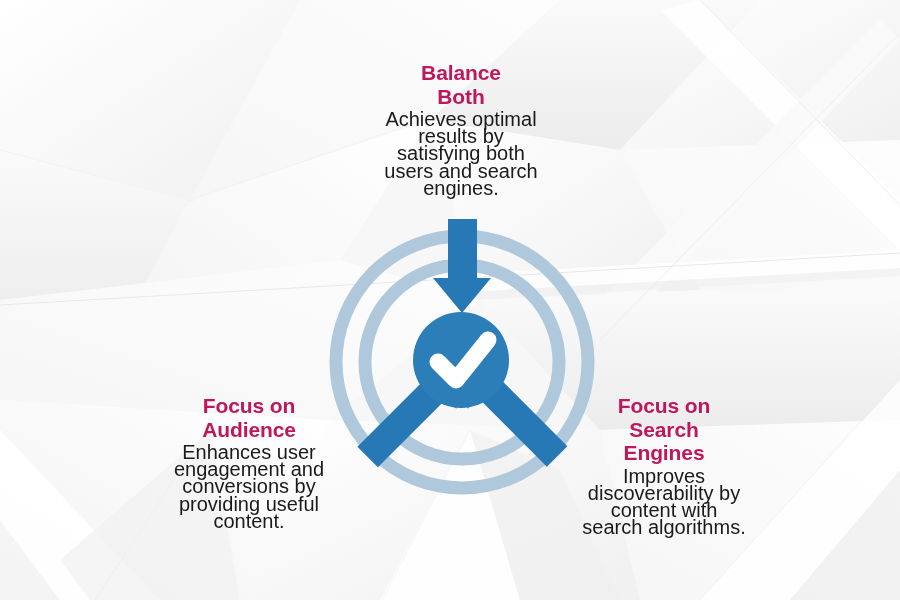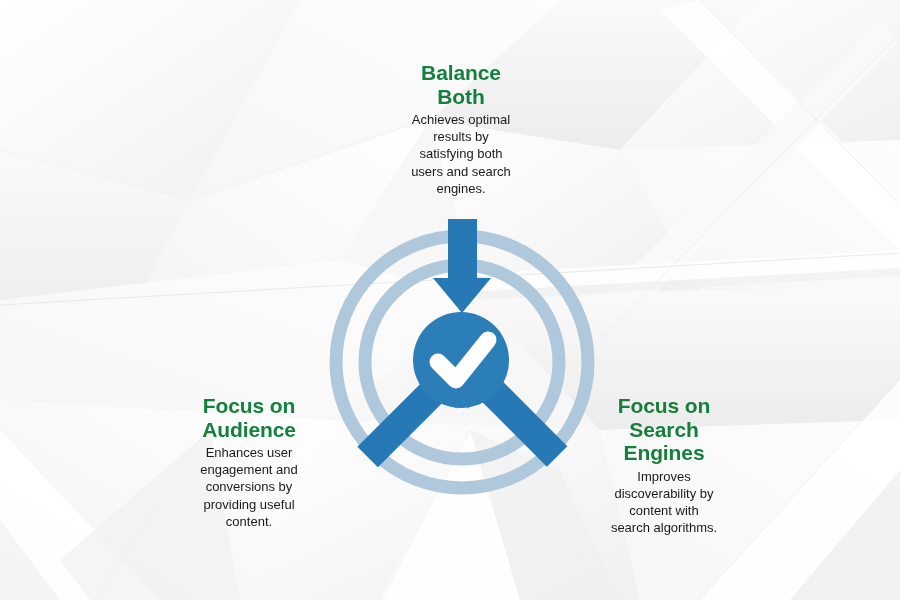--- a/index.html
+++ b/index.html
@@ -36,31 +36,31 @@
     background:
       linear-gradient(115deg, #FBFBFB 0%, #F2F2F2 45%, #FAFAFA 70%, #EFEFEF 100%);
   }
 
   
   .block {
     position: absolute;
     text-align: center;
   }
   .block-title {
-    color: #15803d;
+    color: #be185d;
     font-weight: bold;
     font-size: 21px;
     line-height: 23.5px;
     letter-spacing: -0.1px;
     margin: 0 0 3px 0;
     white-space: pre-line;
   }
   .block-body {
     color: #1A1A1A;
-    font-size: 13px;
+    font-size: 20px;
     line-height: 17.2px;
     margin: 0;
     white-space: pre-line;
   }
 
   #block-balance {
     left: 375px;
     top: 61px;
     width: 172px;
   }

